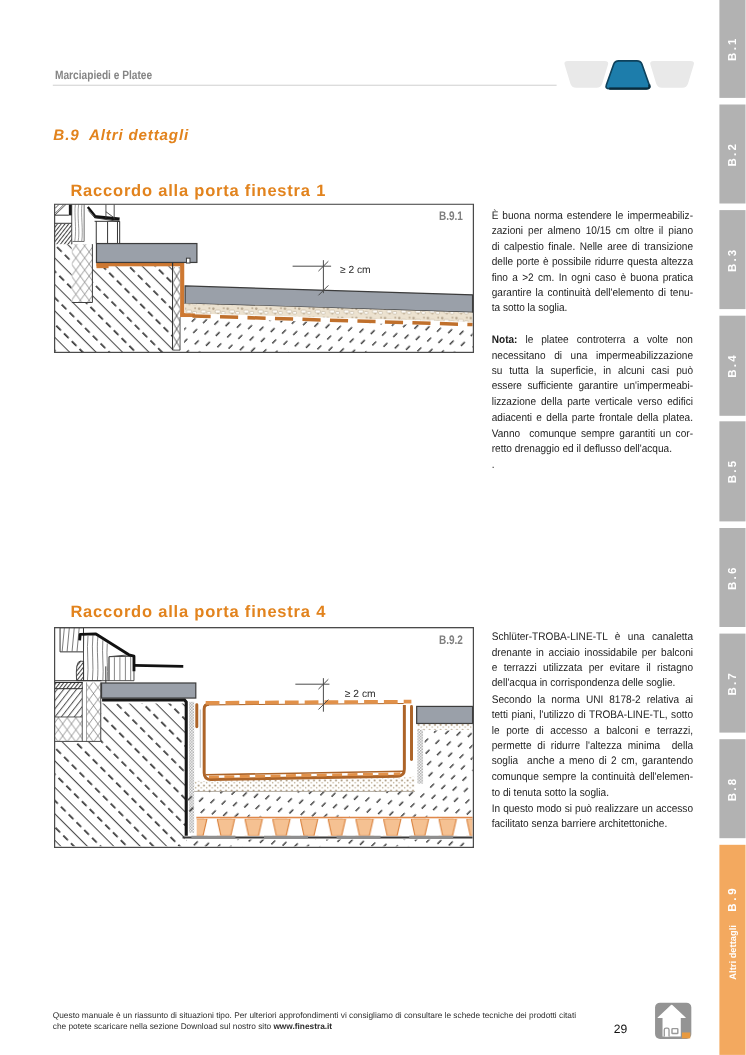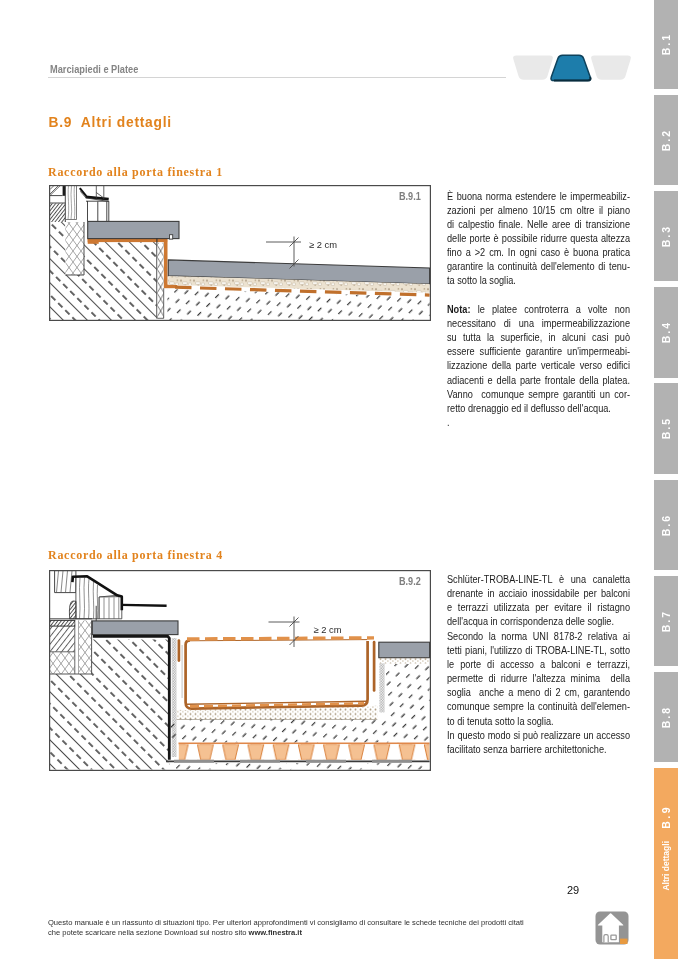--- a/index.html
+++ b/index.html
@@ -7,21 +7,21 @@
         font-family:"Liberation Sans",sans-serif;}
   .abs{position:absolute;}
   .tab{position:absolute;left:654px;width:24px;background:#b2b2b2;color:#fff;
        display:flex;align-items:center;justify-content:center;}
   .tab span{writing-mode:vertical-rl;transform:rotate(180deg);
        font-weight:bold;font-size:10.5px;letter-spacing:2px;white-space:nowrap;}
   .col{position:absolute;left:447px;width:199.5px;font-size:10px;line-height:14.15px;
        color:#1c1c1c;letter-spacing:0px;transform:scaleX(0.9173);transform-origin:left top;}
   .col .j{text-align:justify;text-align-last:justify;}
   .col .l{text-align:left;}
-  .olab{position:absolute;left:48px;color:#e2831d;font-weight:bold;font-size:12px;letter-spacing:0.72px;font-family:Liberation Serif, serif;}
+  .olab{position:absolute;left:64px;color:#e2831d;font-weight:bold;font-size:15px;letter-spacing:0.72px;}
 </style>
 </head>
 <body>
 <div class="page">
 
   <svg width="0" height="0" style="position:absolute;">
     <defs>
       <pattern id="hatchMain" width="10" height="17" patternUnits="userSpaceOnUse" patternTransform="rotate(45)">
         <line x1="0" y1="0.5" x2="10" y2="0.5" stroke="#454545" stroke-width="0.95"></line>
         <line x1="0" y1="9.05" x2="10" y2="9.05" stroke="#2e2e2e" stroke-width="1.5" stroke-dasharray="6 4"></line>
@@ -73,21 +73,21 @@
 
     <path d="M6.5 5.5 L39.5 5.5 Q44 5.5 42.6 9.2 L37.5 26 Q36.3 29.8 32.3 29.8 L13.7 29.8 Q9.7 29.8 8.5 26 L3.4 9.2 Q2 5.5 6.5 5.5 Z" fill="#e9e9e9"></path>
 
     <path d="M84.5 5.5 L117.5 5.5 Q122 5.5 120.6 9.2 L115.5 26 Q114.3 29.8 110.3 29.8 L91.7 29.8 Q87.7 29.8 86.5 26 L81.4 9.2 Q80 5.5 84.5 5.5 Z" fill="#e9e9e9"></path>
 
     <path d="M52.5 5.3 L69 5.3 Q72.5 5.3 73.6 8.4 L80.2 27 Q81.5 30.6 77.6 30.6 L43.9 30.6 Q40 30.6 41.3 27 L47.9 8.4 Q49 5.3 52.5 5.3 Z" fill="#1d7dab" stroke="#0e425c" stroke-width="1.5"></path>
 
     <path d="M80.2 27 Q81.5 30.6 77.6 30.6 L43.9 30.6" fill="none" stroke="#092c3d" stroke-width="2"></path>
   </svg>
 
-  <div class="abs" style="left:48.5px;top:115px;font-size:13.8px;font-weight:bold;color:#e2831d;letter-spacing:0.75px;">B.9&nbsp; Altri dettagli</div>
+  <div class="abs" style="left:48.5px;top:115px;font-size:13.8px;font-weight:bold;color:#e2831d;letter-spacing:0.75px;font-style:italic;">B.9&nbsp; Altri dettagli</div>
 
   <div class="olab" style="top:165px;">Raccordo alla porta finestra 1</div>
 
   <svg class="abs" style="left:49px;top:185px;" width="382" height="136" viewBox="0 0 382 136">
 
     <path d="M0.5 37 L16.3 37 L16.3 90 L35 90 L35 57 L107.6 57 L107.6 135.1 L0.5 135.1 Z" fill="url(#hatchMain)"></path>
 
     <g>
       <rect x="16.3" y="37" width="18.7" height="53" fill="#fff"></rect>
       <rect x="16.3" y="37" width="18.7" height="53" fill="url(#latticeBig)"></rect>
@@ -303,21 +303,21 @@
     <div class="j">comunque sempre la continuità dell'elemen-</div>
     <div class="l">to di tenuta sotto la soglia.</div>
     <div class="j">In questo modo si può realizzare un accesso</div>
     <div class="l">facilitato senza barriere architettoniche.</div>
   </div>
 
   <div class="abs" style="left:48px;top:918px;font-size:7.55px;color:#2e2e2e;white-space:nowrap;">Questo manuale è un riassunto di situazioni tipo. Per ulteriori approfondimenti vi consigliamo di consultare le schede tecniche dei prodotti citati</div>
 
   <div class="abs" style="left:48px;top:928px;font-size:7.55px;color:#2e2e2e;white-space:nowrap;">che potete scaricare nella sezione Download sul nostro sito <b>www.finestra.it</b></div>
 
-  <div class="abs" style="left:558px;top:884px;width:30px;text-align:center;font-size:11px;color:#111;">29</div>
+  <div class="abs" style="left:558px;top:930px;width:30px;text-align:left;font-size:11px;color:#111;">29</div>
 
   <svg class="abs" style="left:595px;top:911px;" width="34" height="34" viewBox="0 0 34 34">
     <rect x="0.5" y="0.5" width="33" height="33" rx="4.5" fill="#949494"></rect>
 
     <rect x="25" y="27.6" width="7.5" height="5.4" fill="#e89a40"></rect>
 
     <path d="M7.3 31.2 L7.3 14.5 L3.2 14.5 Q2.4 14.5 3.1 13.8 L15 2.6 Q15.6 2 16.2 2.6 L28.1 13.8 Q28.8 14.5 28 14.5 L23.9 14.5 L23.9 31.2 Z" fill="#fff"></path>
 
     <path d="M8.9 31.2 L8.9 25.2 Q8.9 23.6 10.5 23.6 L11.6 23.6 Q13.2 23.6 13.2 25.2 L13.2 31.2" fill="#fff" stroke="#999" stroke-width="1.2"></path>
 

